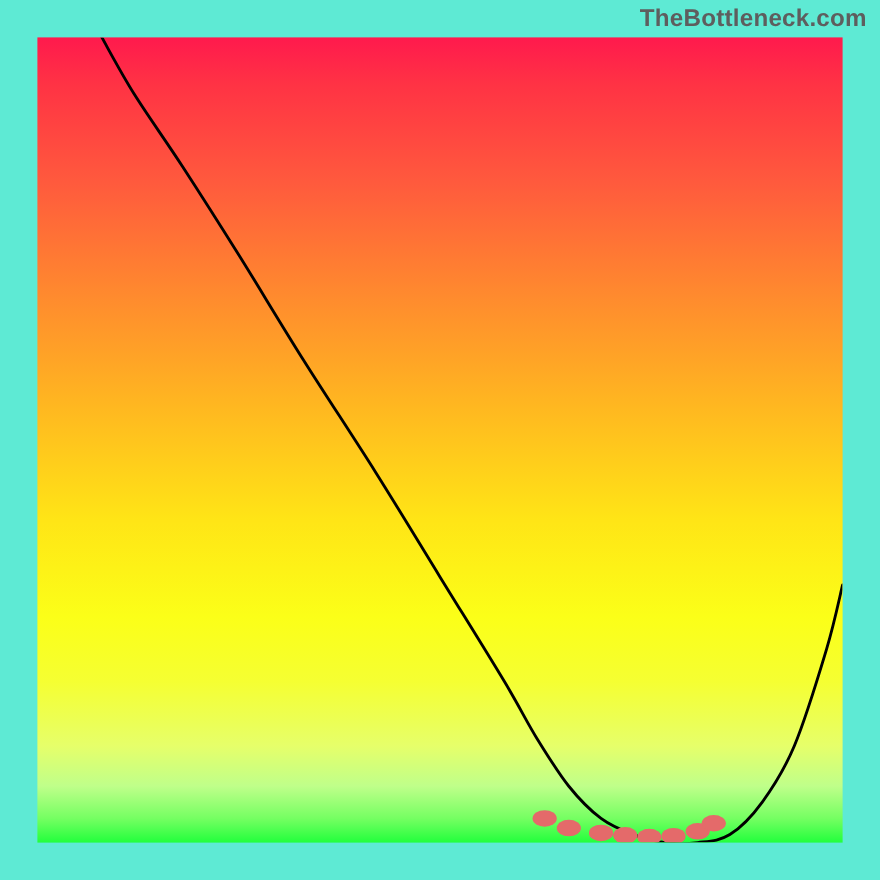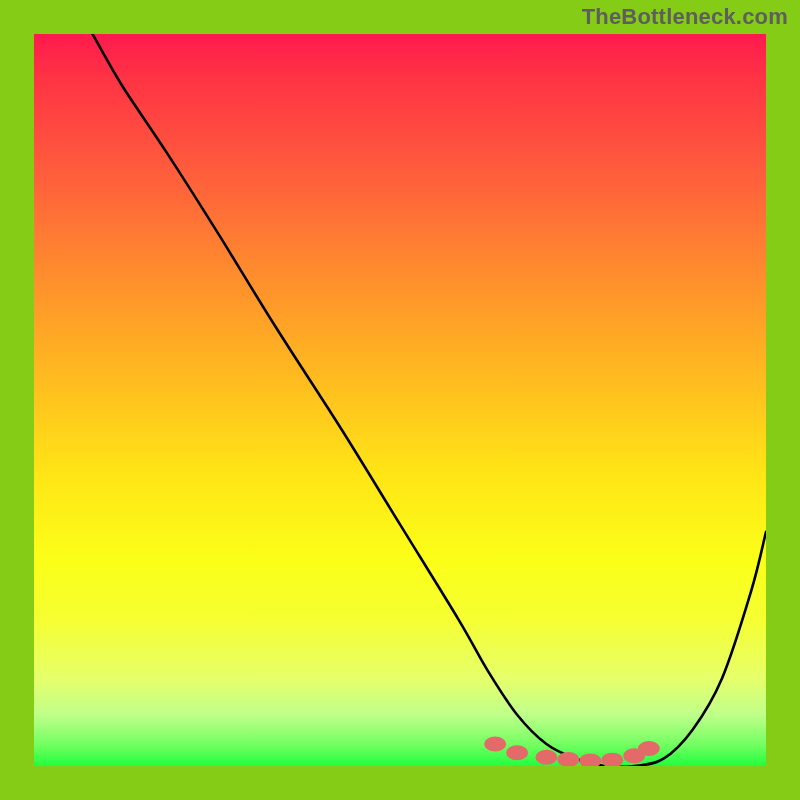--- a/index.html
+++ b/index.html
@@ -8,21 +8,21 @@
     width: 800px;
     height: 800px;
     background: #000;
     overflow: hidden;
     font-family: Arial, Helvetica, sans-serif;
   }
   .frame {
     position: relative;
     width: 800px;
     height: 800px;
-    background: #84cc16;
+    background: #5eead4;
   }
   .watermark {
     position: absolute;
     top: 4px;
     right: 12px;
     font-size: 22px;
     font-weight: bold;
     color: #5e5e5e;
     letter-spacing: 0.2px;
     z-index: 5;

